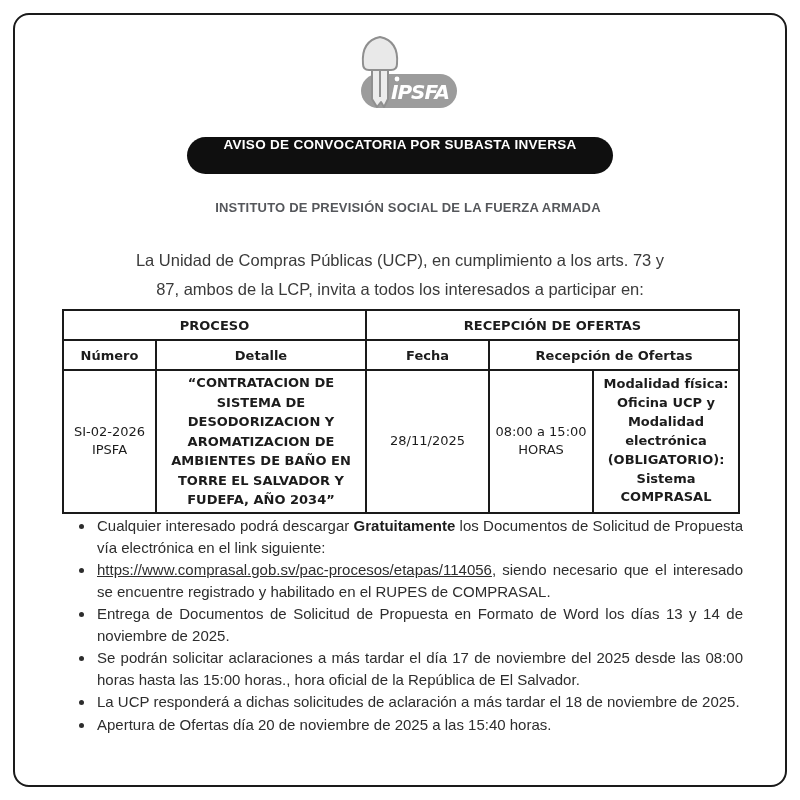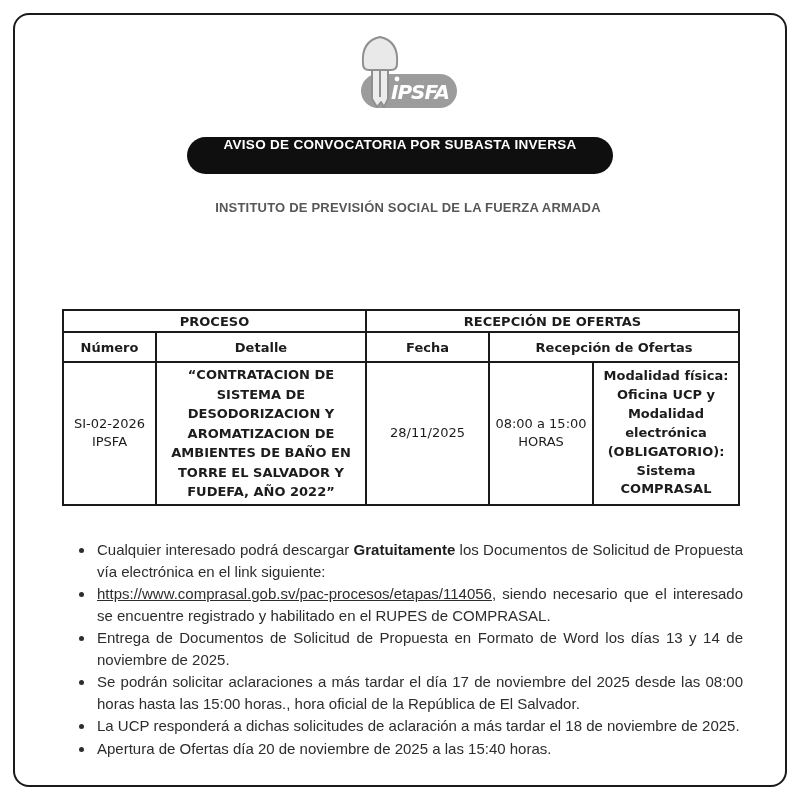--- a/index.html
+++ b/index.html
@@ -32,29 +32,29 @@
 
   table.notice {
     position: absolute; top: 294px; left: 47px;
     border-collapse: collapse; table-layout: fixed; width: 676px;
     font-family: "DejaVu Sans", sans-serif; color: #1c1c1c;
   }
   table.notice th, table.notice td {
     border: 2px solid #1a1a1a; text-align: center; vertical-align: middle;
     padding: 2px 4px; overflow: hidden;
   }
-  table.notice th { font-size: 13px; font-weight: bold; height: 22px; }
+  table.notice th { font-size: 13px; font-weight: bold; height: 30px; }
   table.notice .sub th { height: 30px; }
   table.notice td { height: 135px; font-size: 13px; }
   td.cell-detalle { font-weight: bold; font-size: 12.5px; line-height: 1.5; padding: 4px 6px; }
   td.cell-modalidad { font-weight: bold; font-size: 12.5px; line-height: 1.45; padding: 4px 5px; }
   td.cell-numero, td.cell-fecha, td.cell-hora { font-size: 13px; line-height: 1.4; }
 
   .bullets {
-    position: absolute; top: 500px; left: 52px; right: 42px; margin-top: 24px;
+    position: absolute; top: 500px; left: 52px; right: 42px;
   }
   .bullets ul { list-style: disc; padding-left: 28px; }
   .bullets li {
     text-align: justify; font-size: 15px; line-height: 21.5px; color: #2d2d2d;
     padding-left: 2px; margin-bottom: 1px;
   }
   .bullets b { font-weight: bold; color: #1d1d1d; }
   .bullets a { color: inherit; text-decoration: underline; cursor: pointer; }
 </style>
 </head>
@@ -76,20 +76,24 @@
       <circle cx="56" cy="46" r="2.4" fill="#ffffff"></circle>
     </svg>
   </div>
 
   <div class="banner">
     <span>AVISO DE CONVOCATORIA POR SUBASTA INVERSA</span>
   </div>
 
   <div class="doc-title">INSTITUTO DE PREVISIÓN SOCIAL DE LA FUERZA ARMADA</div>
 
+  <div class="intro">
+    <span>La Unidad de Compras Públicas (UCP), en cumplimiento a los arts. 73 y</span><br>
+    <span>87, ambos de la LCP, invita a todos los interesados a participar en:</span>
+  </div>
 
   <table class="notice">
     <colgroup>
       <col style="width:93px">
         <col style="width:210px">
         <col style="width:123px">
       <col style="width:104px">
         <col style="width:146px">
     </colgroup>
     <thead>
@@ -100,21 +104,21 @@
       <tr class="sub">
         <th>Número</th>
         <th>Detalle</th>
         <th>Fecha</th>
         <th colspan="2">Recepción de Ofertas</th>
       </tr>
     </thead>
     <tbody>
       <tr>
         <td class="cell-numero">SI-02-2026 IPSFA</td>
-        <td class="cell-detalle">“CONTRATACION DE SISTEMA DE DESODORIZACION Y AROMATIZACION DE AMBIENTES DE BAÑO EN TORRE EL SALVADOR Y FUDEFA, AÑO 2022”</td>
+        <td class="cell-detalle">“CONTRATACION DE SISTEMA DE DESODORIZACION Y AROMATIZACION DE AMBIENTES DE BAÑO EN TORRE EL SALVADOR Y FUDEFA, AÑO 2034”</td>
         <td class="cell-fecha">28/11/2025</td>
         <td class="cell-hora">08:00 a 15:00 HORAS</td>
         <td class="cell-modalidad">Modalidad física: Oficina UCP y Modalidad electrónica (OBLIGATORIO): Sistema COMPRASAL</td>
       </tr>
     </tbody>
   </table>
 
   <div class="bullets">
     <ul>
       <li>

